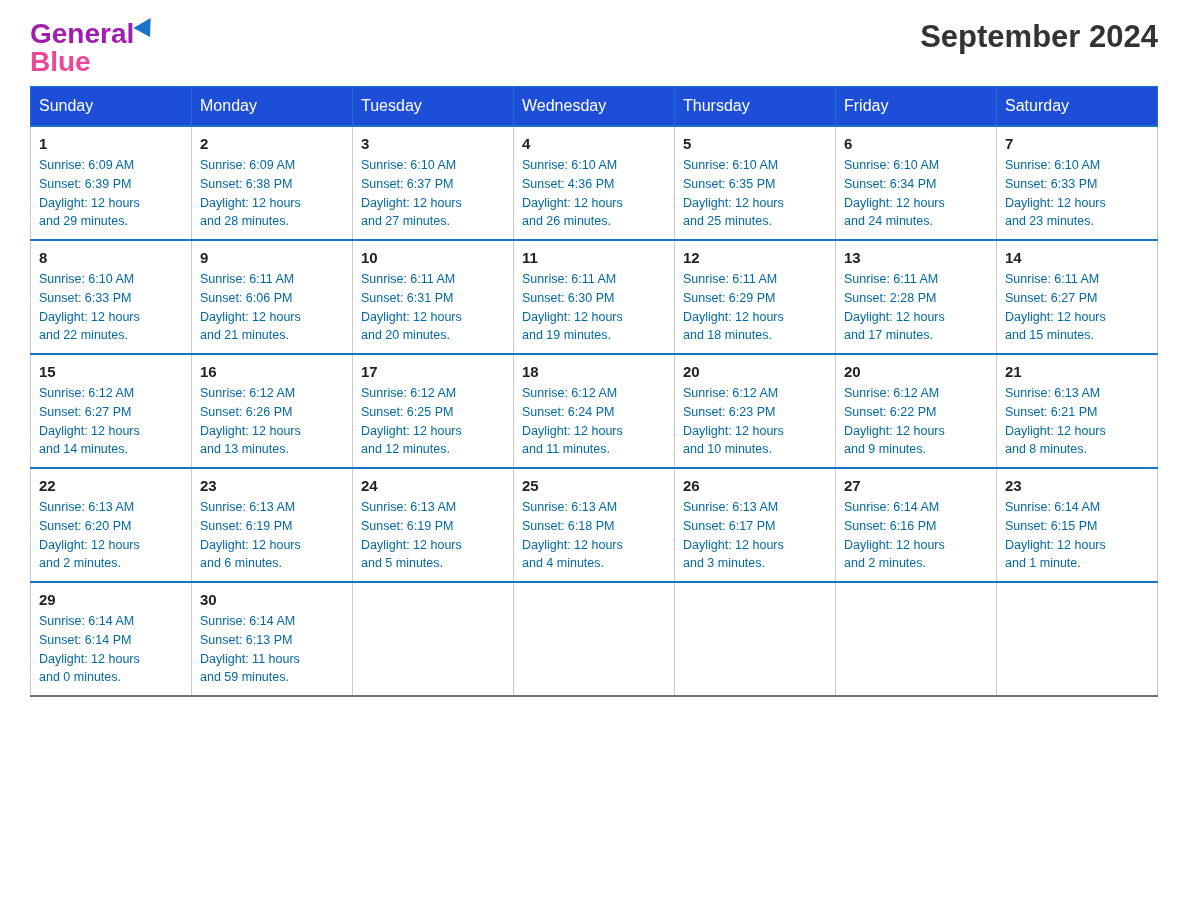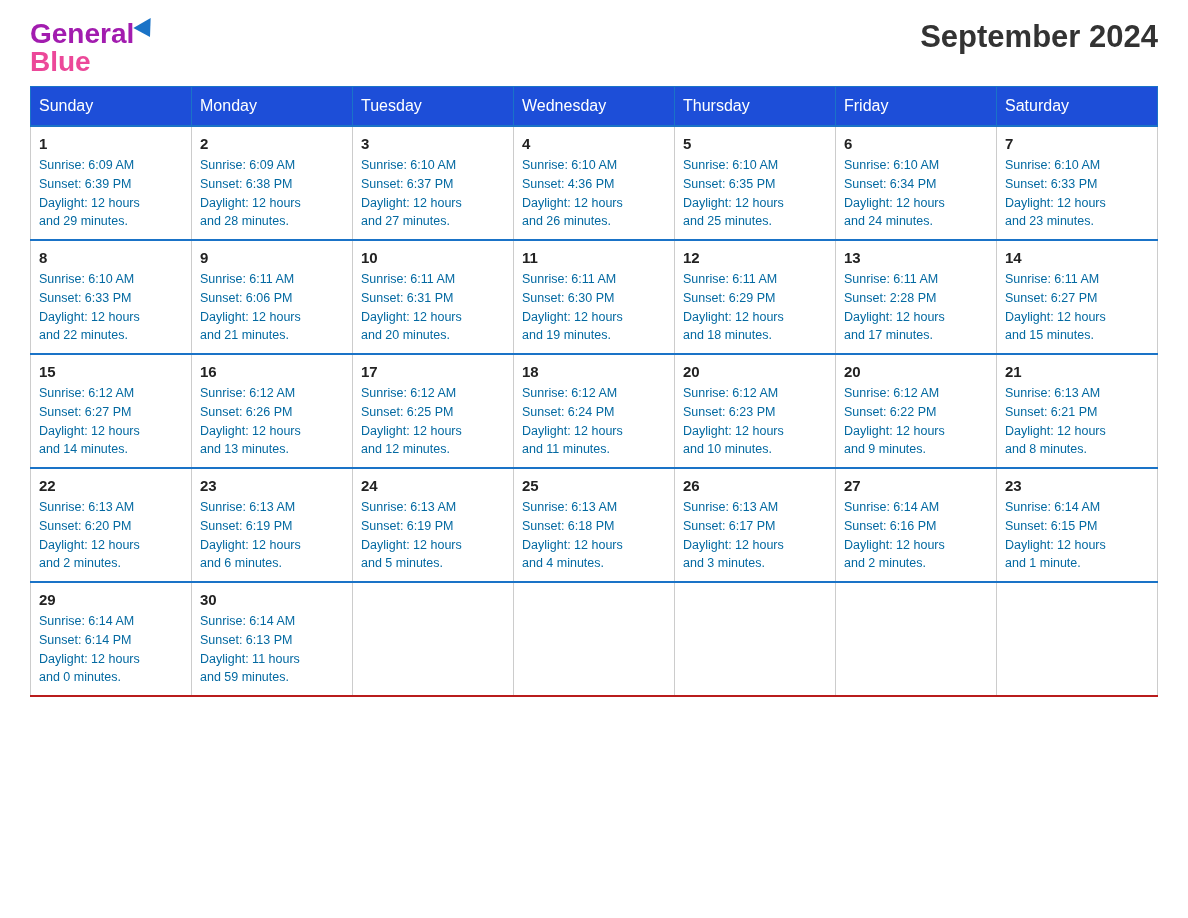--- a/index.html
+++ b/index.html
@@ -80,21 +80,21 @@
       padding: 8px 8px;
       font-size: 13px;
       border: 1px solid #ccc;
       width: calc(100% / 7);
       min-height: 100px;
     }
     .calendar-table tr td {
       border-bottom: 1px solid #aaa;
     }
     .calendar-table tbody tr:last-child td {
-      border-bottom: 2px solid #b91c1c;
+      border-bottom: 2px solid #737373;
     }
     .calendar-table tbody tr:first-child td {
       border-top: 2px solid #1a73c7;
     }
     .calendar-table tbody tr + tr td {
       border-top: 2px solid #1a73c7;
     }
     .day-number {
       font-size: 15px;
       font-weight: bold;

